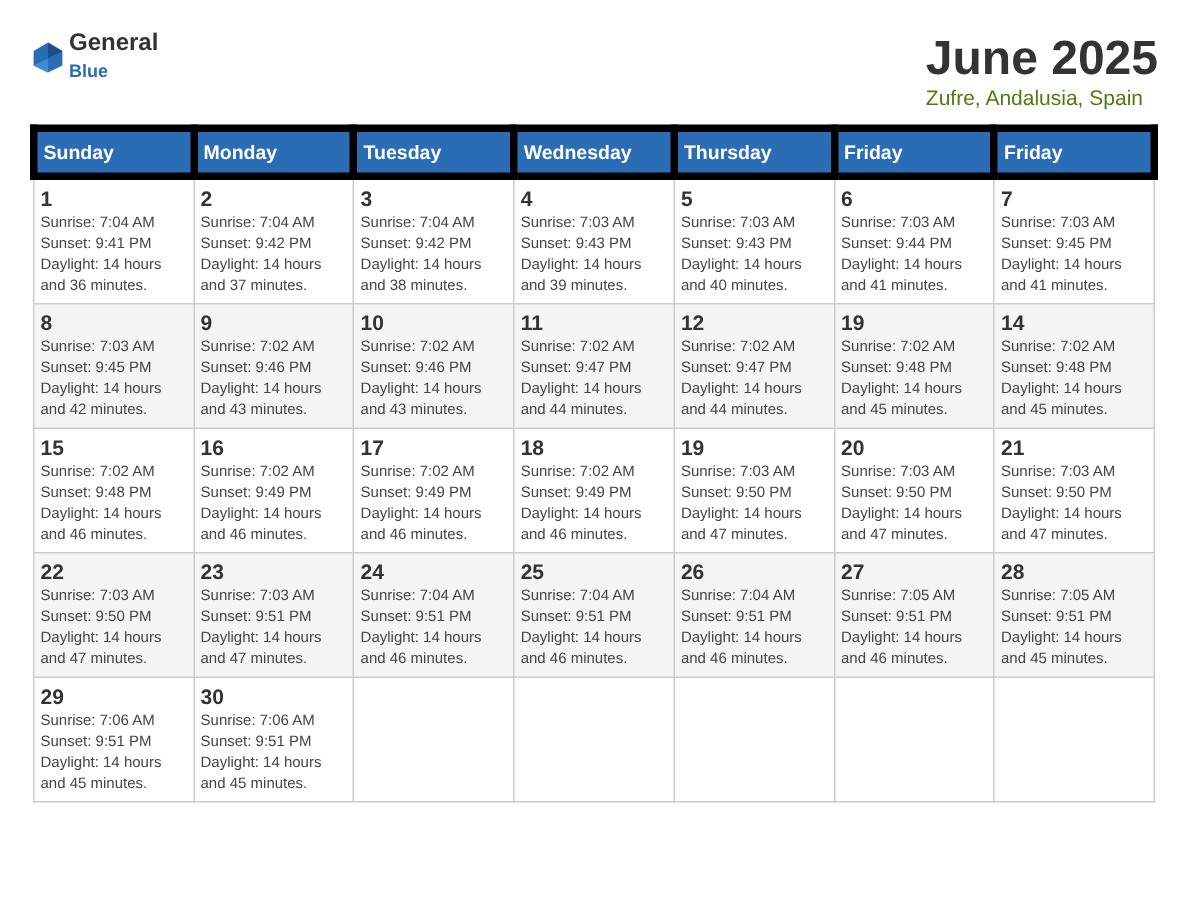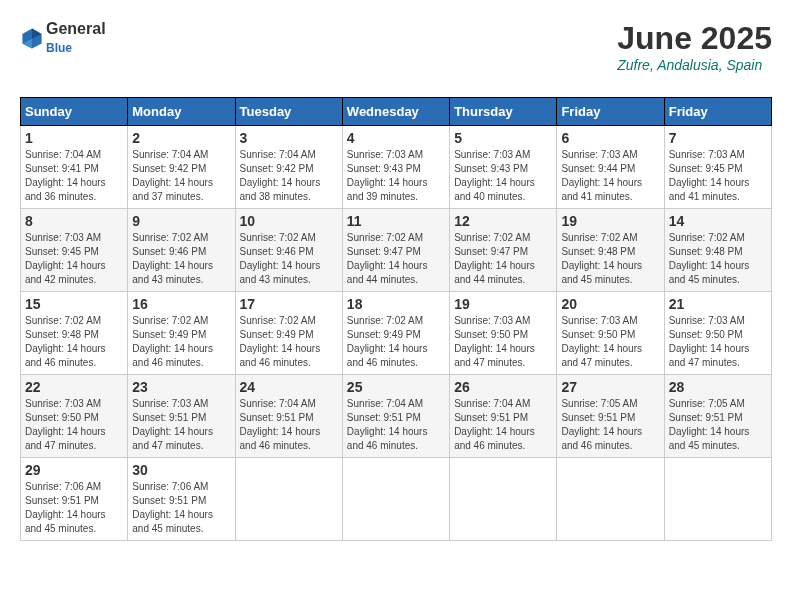--- a/index.html
+++ b/index.html
@@ -7,56 +7,55 @@
       font-family: Arial, sans-serif;
       background: #fff;
       width: 792px;
       min-height: 612px;
       padding: 20px;
     }
     .header {
       display: flex;
       justify-content: space-between;
       align-items: flex-start;
-      margin-bottom: 24px;
+      margin-bottom: 10px;
     }
     .logo {
       display: flex;
       align-items: center;
     }
     .logo-icon {
       width: 24px;
       height: 24px;
       margin-right: 2px;
     }
     .title-area {
       text-align: left;
     }
     .month-title {
       font-size: 32px;
       font-weight: bold;
       color: #333;
     }
     .location-title {
       font-size: 14px;
-      color: #0f766e;
-      font-style: italic;
+      color: #4d7c0f;
     }
     .calendar {
       width: 100%;
       border-collapse: collapse;
       font-size: 11px;
     }
     .calendar th {
       background-color: #2a6db5;
       color: #fff;
       padding: 6px 4px;
       text-align: left;
       font-size: 13px;
-      border: 1px solid #000000;
+      border: 5px solid #000000;
     }
     .calendar td {
       border: 1px solid #ccc;
       vertical-align: top;
       padding: 4px;
       width: 107px;
       min-height: 80px;
       background: #fff;
     }
     .calendar tr:nth-child(even) td {

